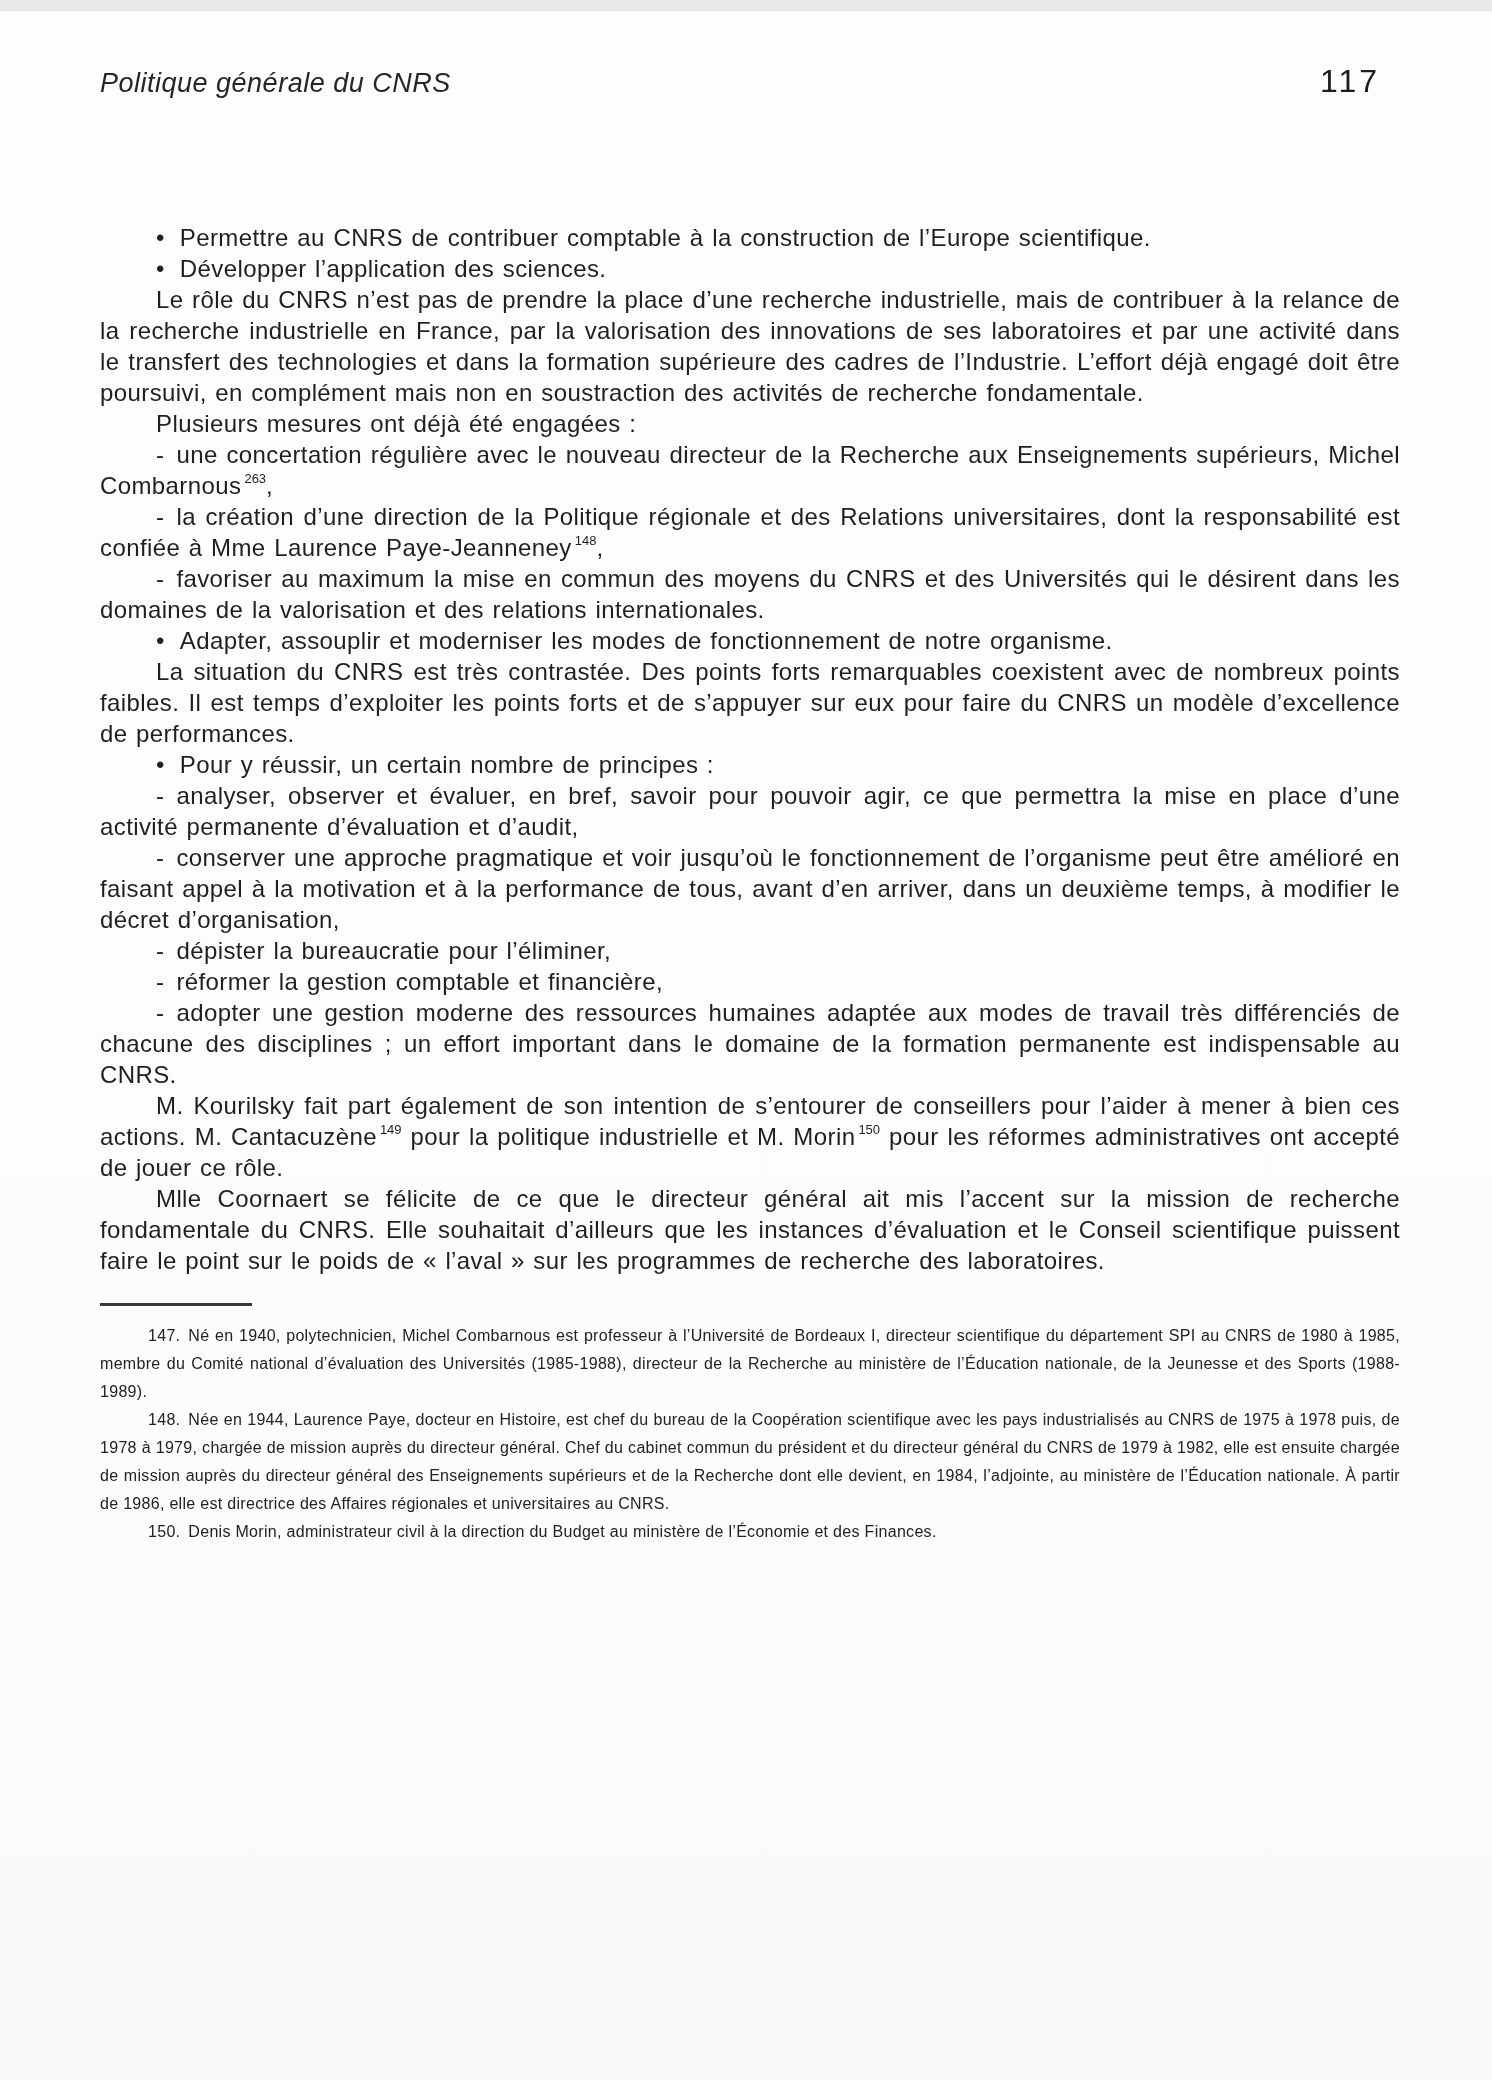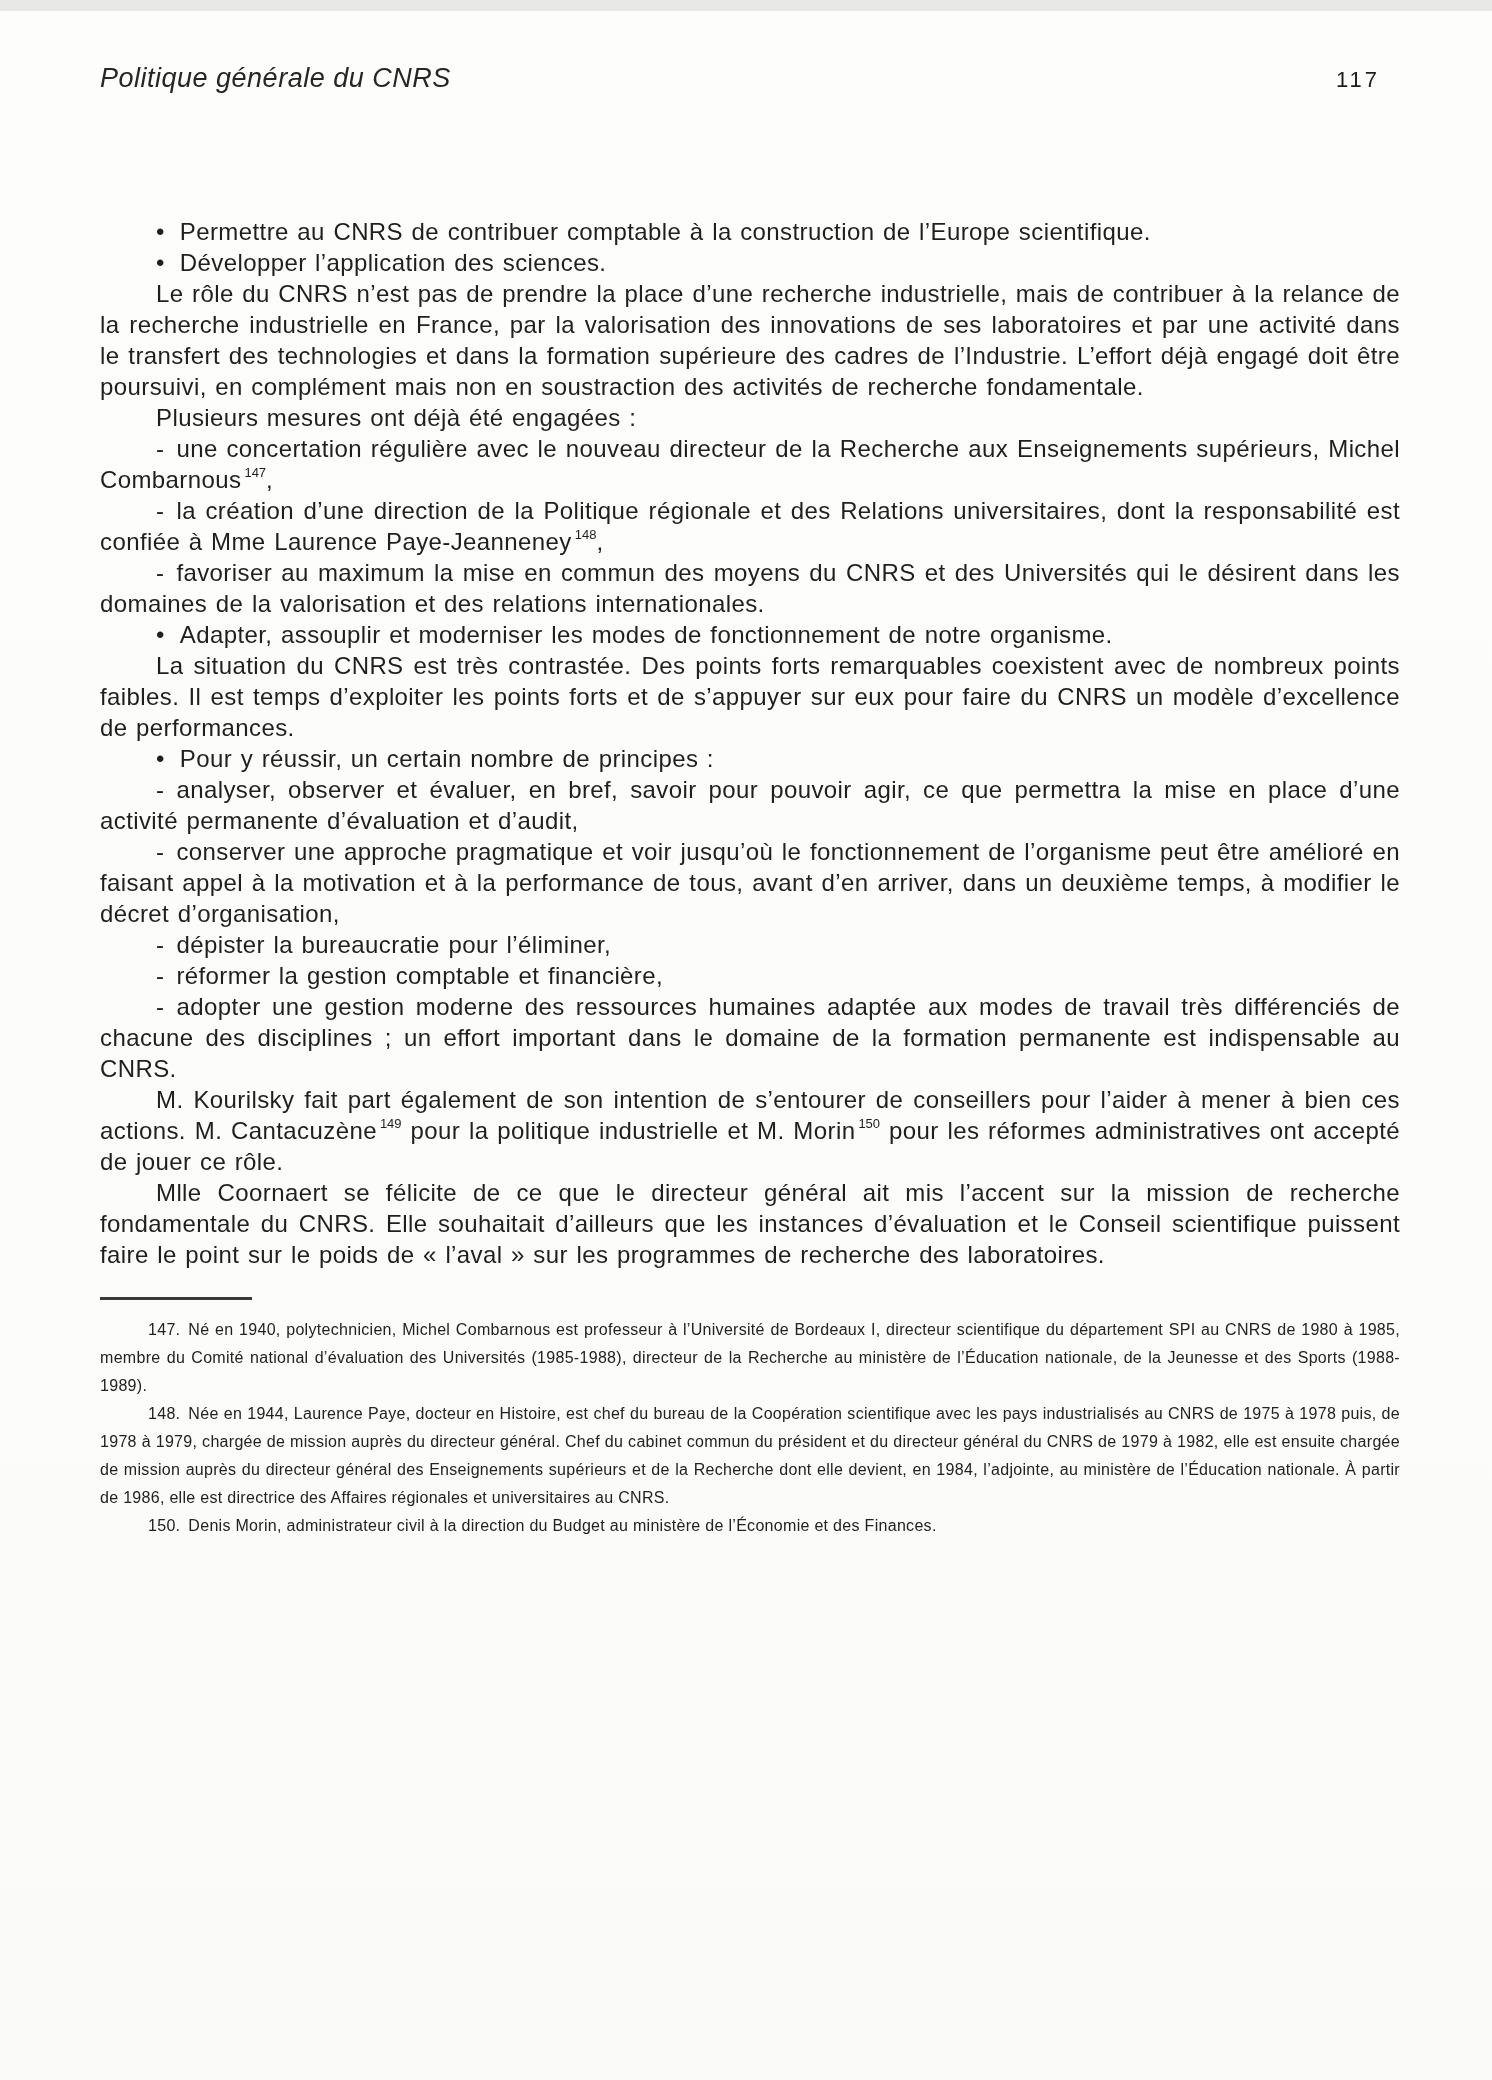--- a/index.html
+++ b/index.html
@@ -23,21 +23,21 @@
     align-items: baseline;
     width: 1300px;
   }
   .running-title {
     font-style: italic;
     font-size: 27px;
     letter-spacing: 0.5px;
     color: #262626;
   }
   .page-number {
-    font-size: 22px;
+    font-size: 32px;
     letter-spacing: 3px;
     color: #1c1c1c;
     padding-right: 20px;
   }
   .body-text {
     margin-top: 122px;
     width: 1300px;
     font-size: 24px;
     line-height: 31px;
     letter-spacing: 0.4px;
@@ -99,21 +99,21 @@
   <div class="page-header">
     <span class="running-title">Politique générale du CNRS</span>
     <span class="page-number">117</span>
   </div>
 
   <div class="body-text">
       <p class="para bullet"><span class="marker">•</span><span>Permettre au CNRS de contribuer comptable à la construction de l’Europe scientifique.</span></p>
       <p class="para bullet"><span class="marker">•</span><span>Développer l’application des sciences.</span></p>
       <p class="para plain"><span>Le rôle du CNRS n’est pas de prendre la place d’une recherche industrielle, mais de contribuer à la relance de la recherche industrielle en France, par la valorisation des innovations de ses laboratoires et par une activité dans le transfert des technologies et dans la formation supérieure des cadres de l’Industrie. L’effort déjà engagé doit être poursuivi, en complément mais non en soustraction des activités de recherche fondamentale.</span></p>
       <p class="para plain"><span>Plusieurs mesures ont déjà été engagées :</span></p>
-      <p class="para dash"><span class="marker">-</span><span>une concertation régulière avec le nouveau directeur de la Recherche aux Enseignements supérieurs, Michel Combarnous</span><sup>147</sup><span>,</span></p>
+      <p class="para dash"><span class="marker">-</span><span>une concertation régulière avec le nouveau directeur de la Recherche aux Enseignements supérieurs, Michel Combarnous</span><sup>263</sup><span>,</span></p>
       <p class="para dash"><span class="marker">-</span><span>la création d’une direction de la Politique régionale et des Relations universitaires, dont la responsabilité est confiée à Mme Laurence Paye-Jeanneney</span><sup>148</sup><span>,</span></p>
       <p class="para dash"><span class="marker">-</span><span>favoriser au maximum la mise en commun des moyens du CNRS et des Universités qui le désirent dans les domaines de la valorisation et des relations internationales.</span></p>
       <p class="para bullet"><span class="marker">•</span><span>Adapter, assouplir et moderniser les modes de fonctionnement de notre organisme.</span></p>
       <p class="para plain"><span>La situation du CNRS est très contrastée. Des points forts remarquables coexistent avec de nombreux points faibles. Il est temps d’exploiter les points forts et de s’appuyer sur eux pour faire du CNRS un modèle d’excellence de performances.</span></p>
       <p class="para bullet"><span class="marker">•</span><span>Pour y réussir, un certain nombre de principes :</span></p>
       <p class="para dash"><span class="marker">-</span><span>analyser, observer et évaluer, en bref, savoir pour pouvoir agir, ce que permettra la mise en place d’une activité permanente d’évaluation et d’audit,</span></p>
       <p class="para dash"><span class="marker">-</span><span>conserver une approche pragmatique et voir jusqu’où le fonctionnement de l’organisme peut être amélioré en faisant appel à la motivation et à la performance de tous, avant d’en arriver, dans un deuxième temps, à modifier le décret d’organisation,</span></p>
       <p class="para dash"><span class="marker">-</span><span>dépister la bureaucratie pour l’éliminer,</span></p>
       <p class="para dash"><span class="marker">-</span><span>réformer la gestion comptable et financière,</span></p>
       <p class="para dash"><span class="marker">-</span><span>adopter une gestion moderne des ressources humaines adaptée aux modes de travail très différenciés de chacune des disciplines ; un effort important dans le domaine de la formation permanente est indispensable au CNRS.</span></p>

